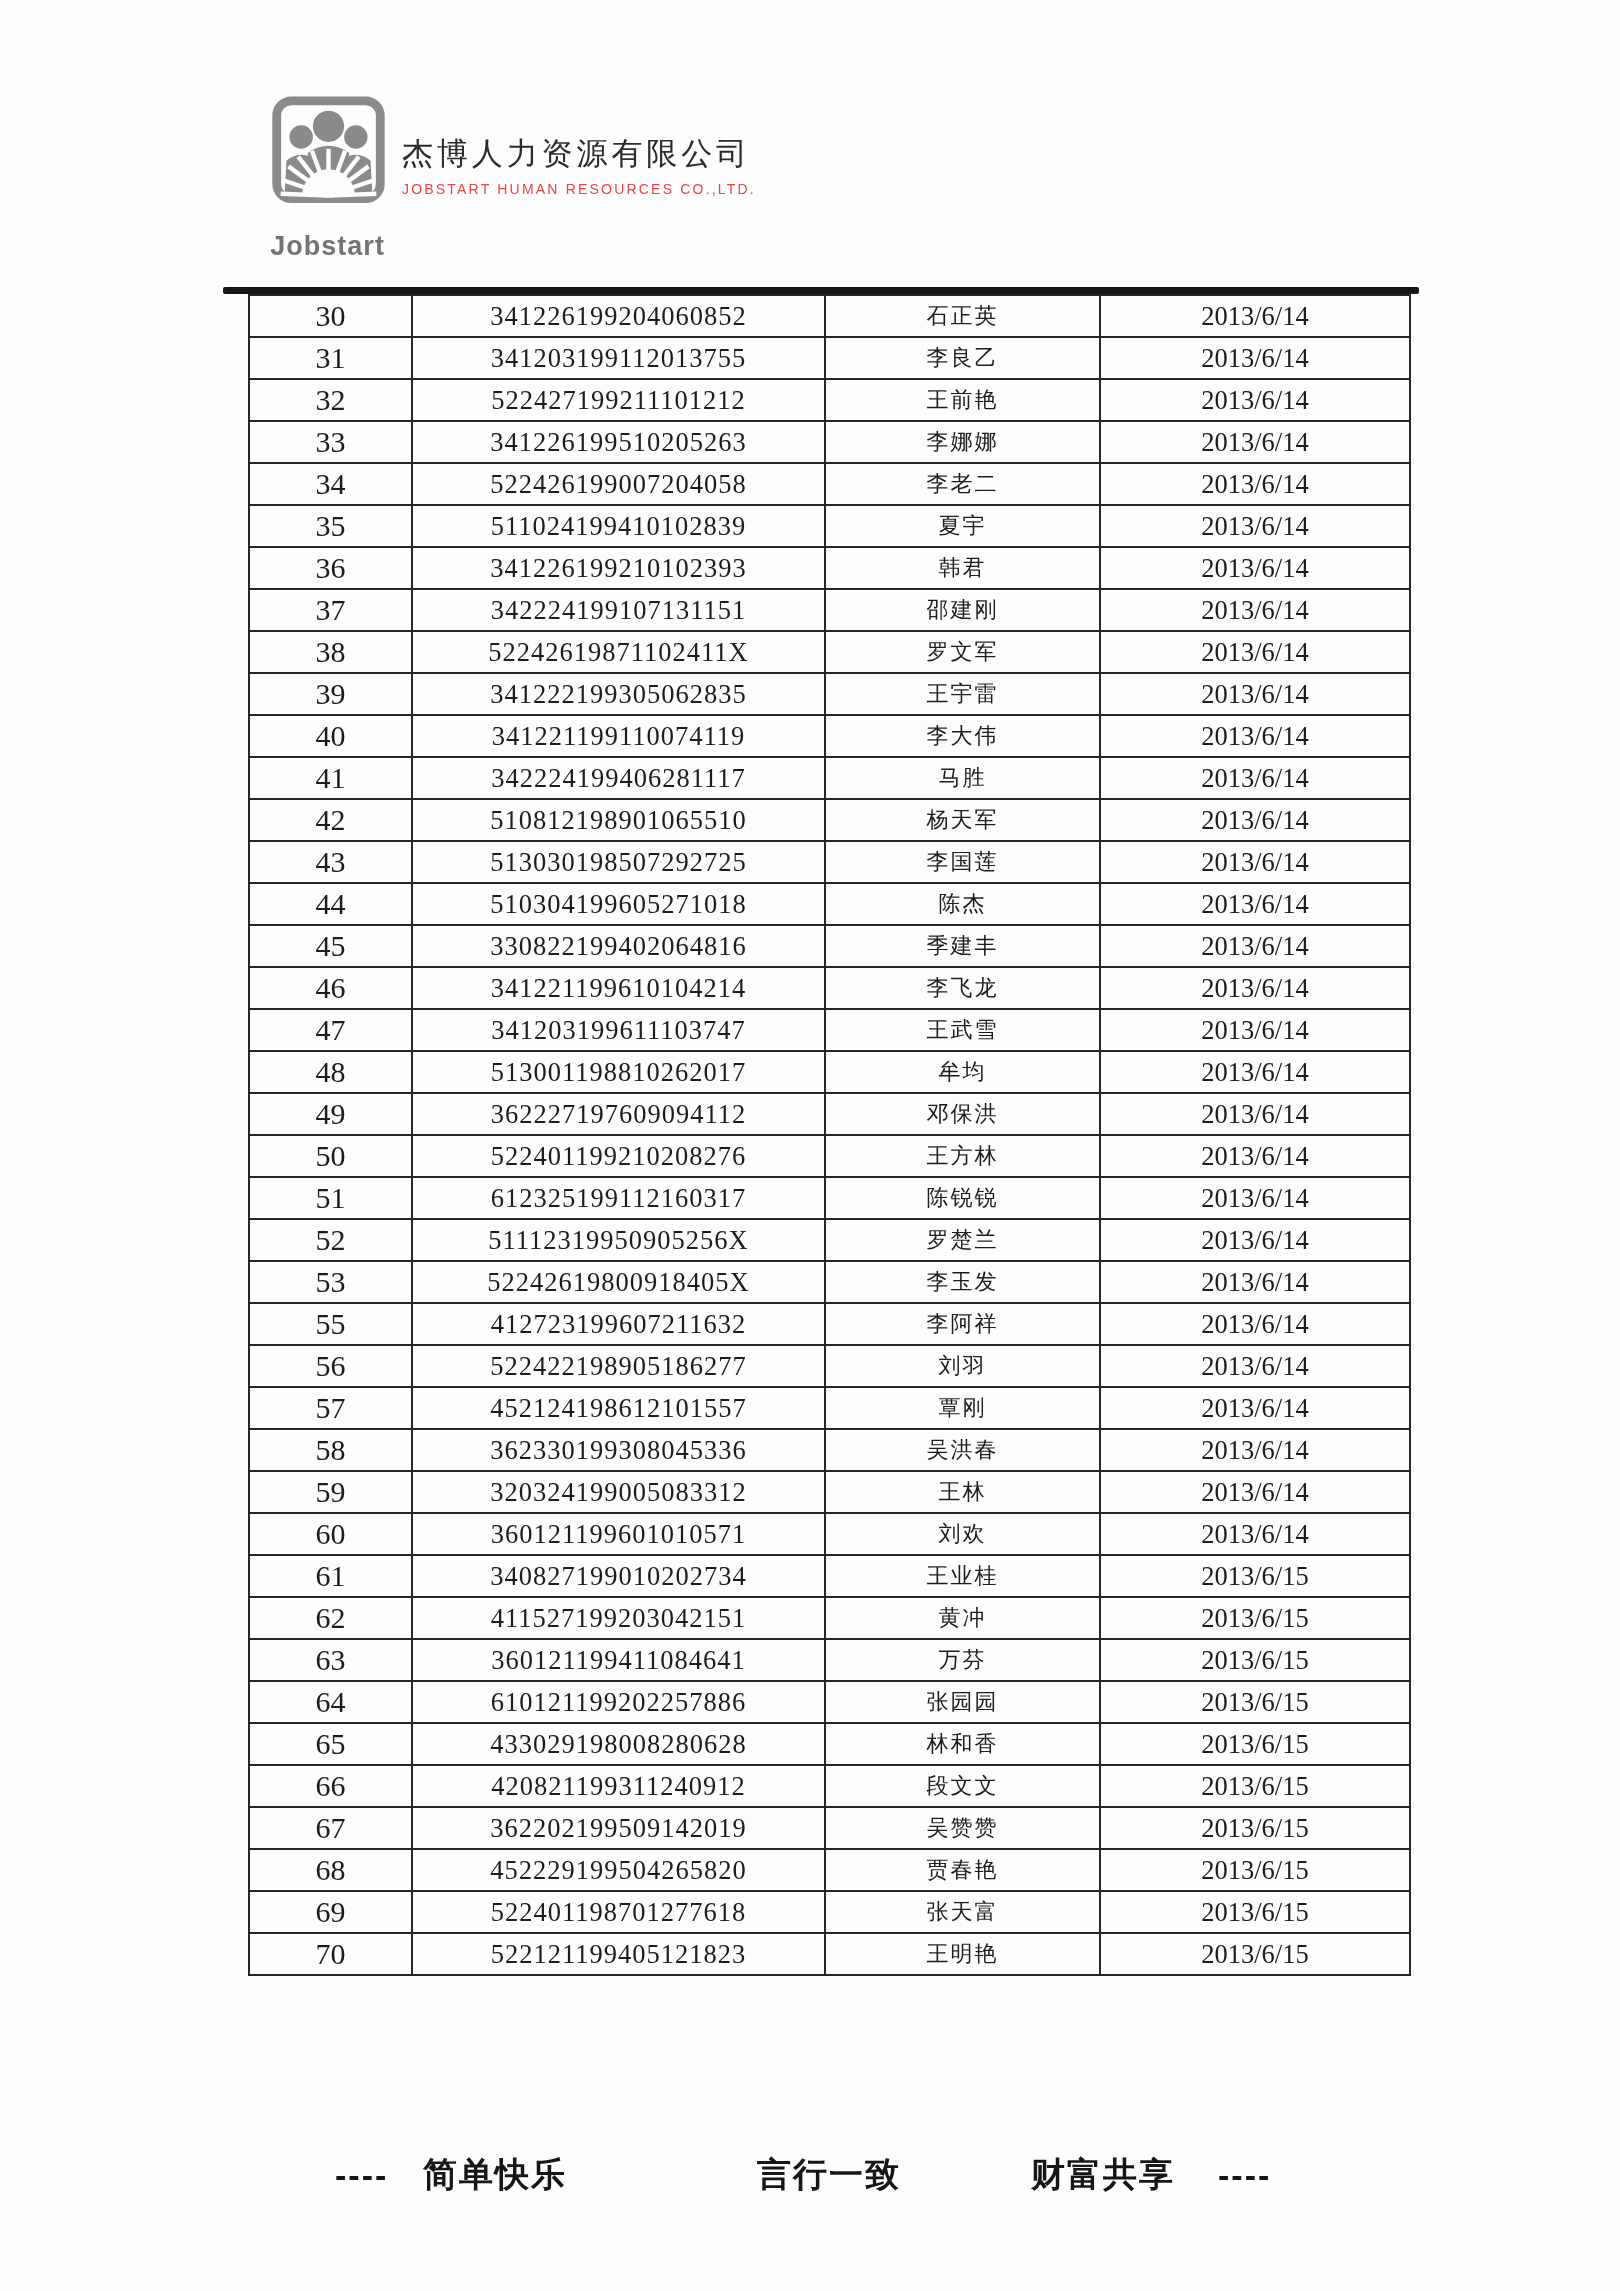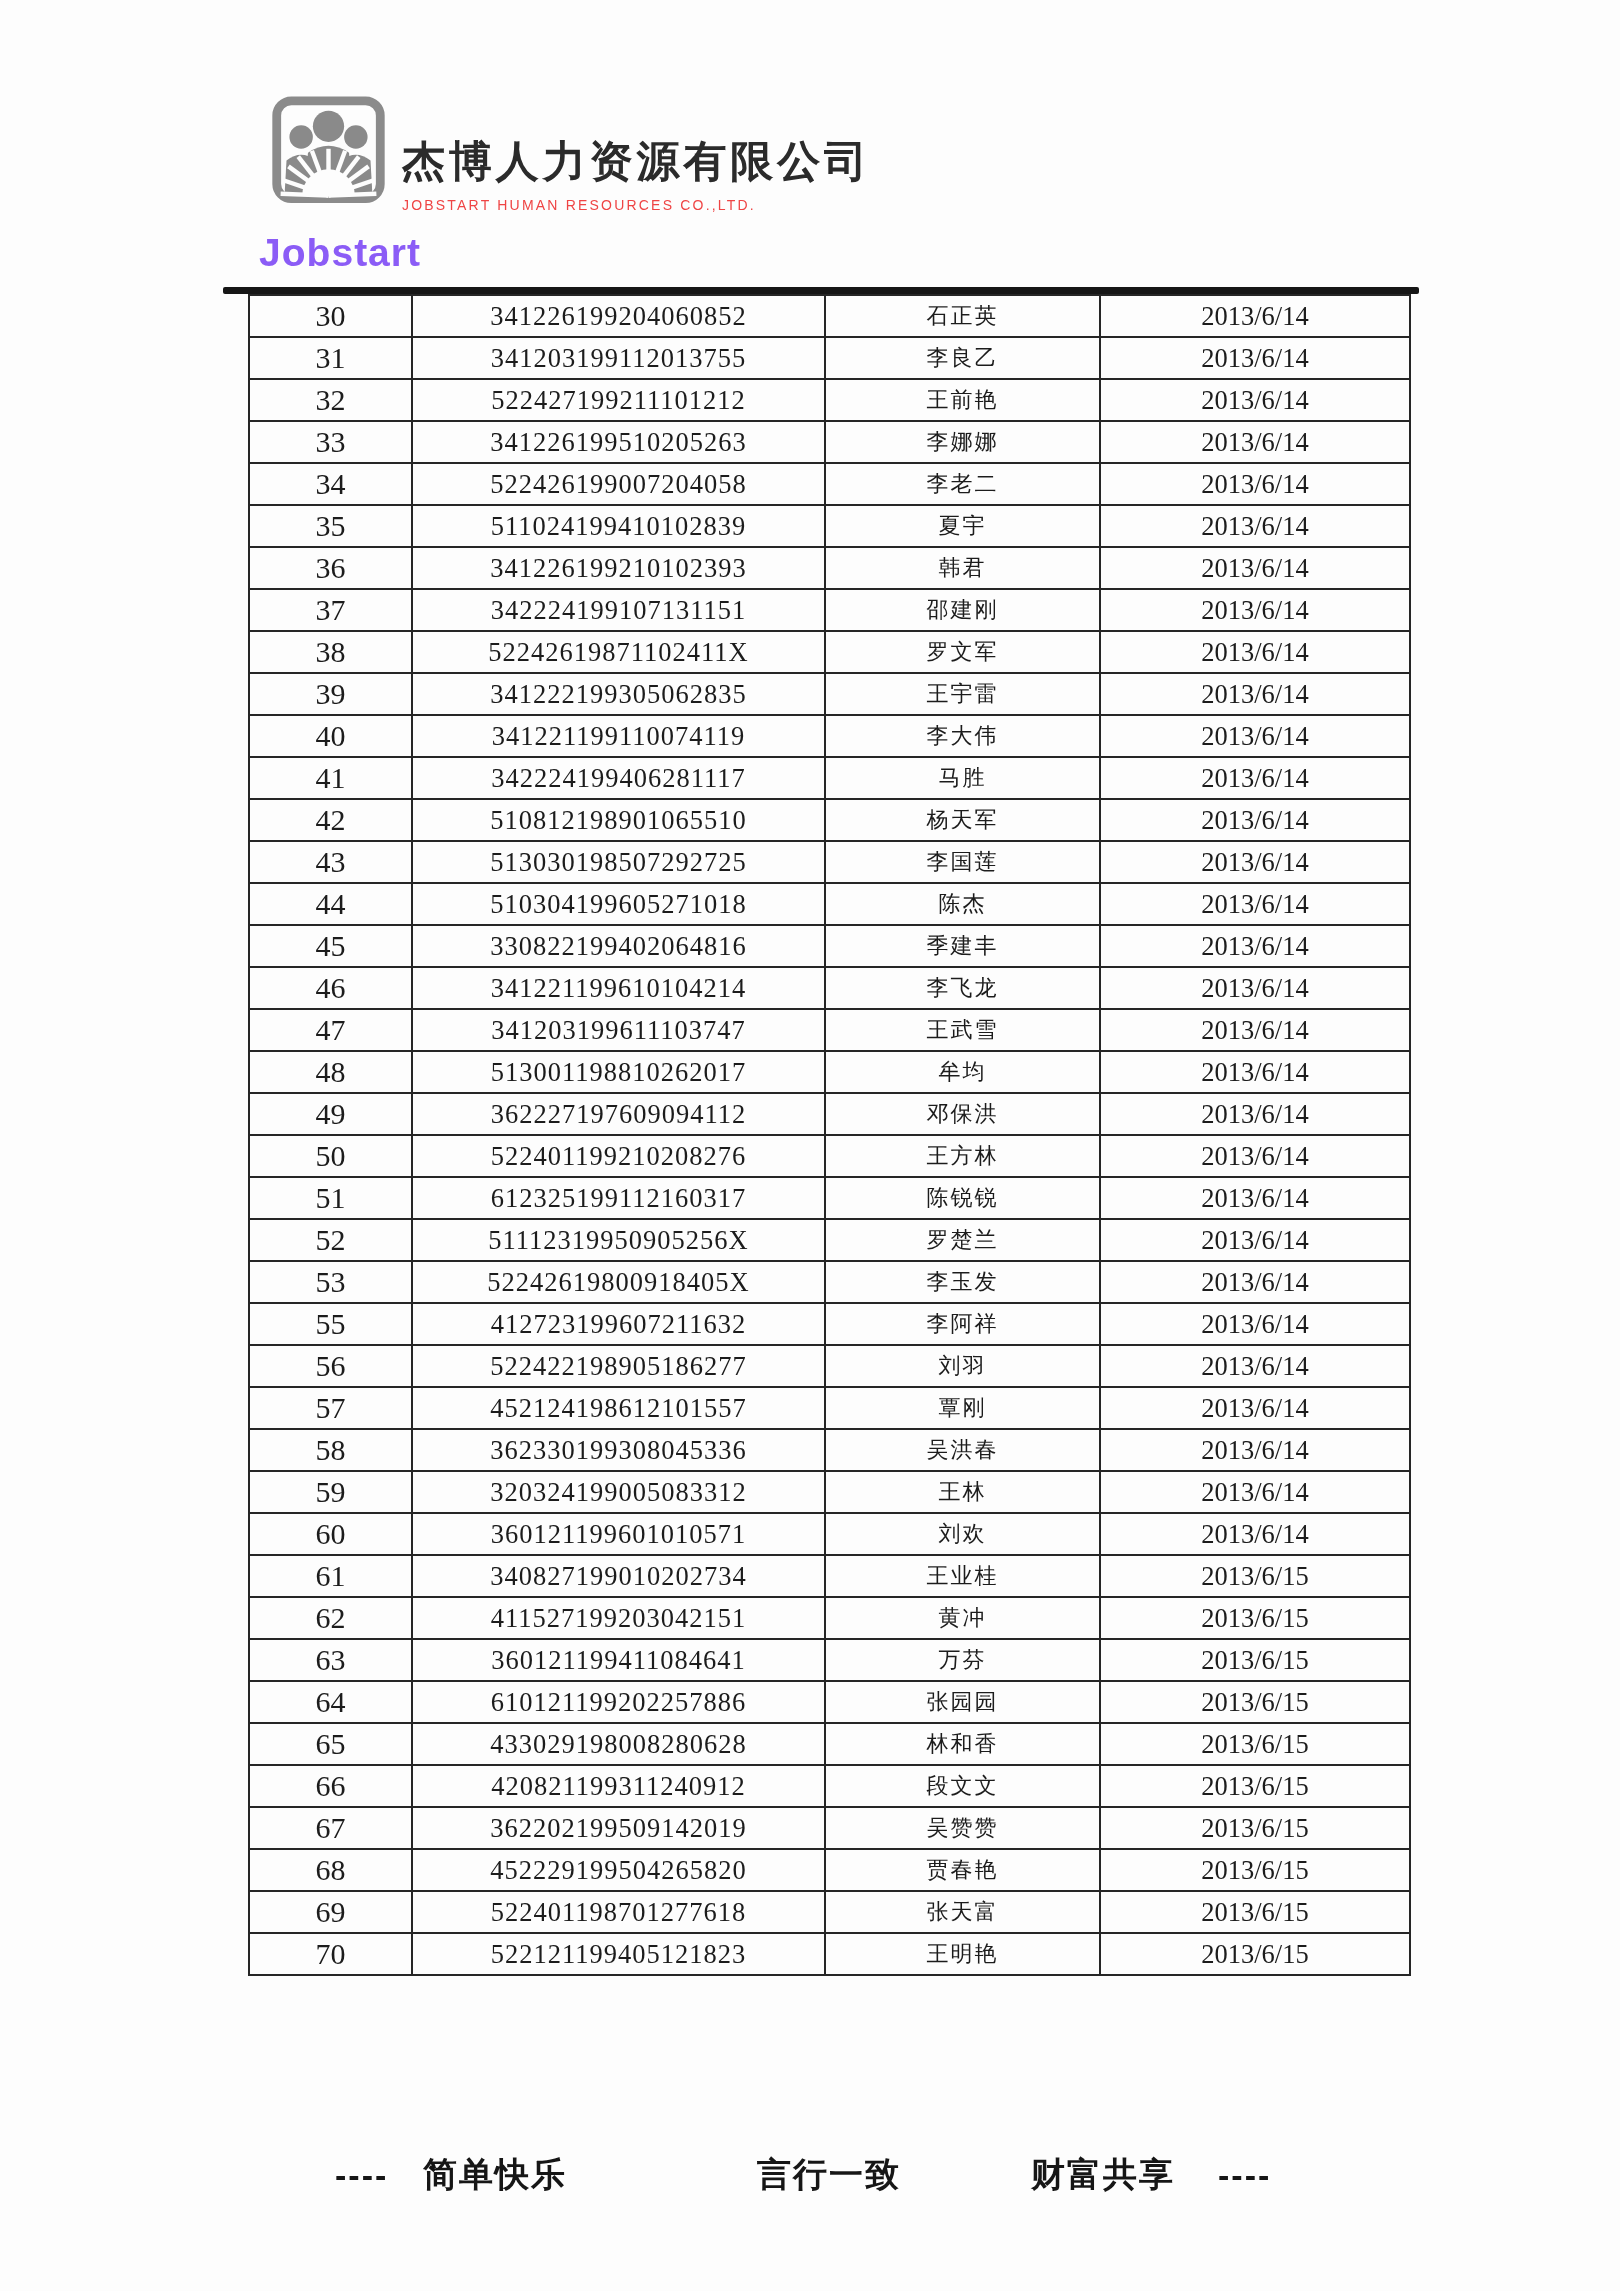--- a/index.html
+++ b/index.html
@@ -8,26 +8,26 @@
     background:#fdfdfd;overflow:hidden;
     font-family:"Liberation Serif","DejaVu Serif",serif;
     color:#1c1c1c;
   }
   
   .logo-block{position:absolute;left:265px;top:94px;width:127px;height:147px;}
   .logo-icon{position:absolute;left:0;top:0;}
   .logo-word{
     position:absolute;left:-5.9px;top:137px;width:137px;text-align:center;
     font-family:"Liberation Sans","DejaVu Sans",sans-serif;
-    font-weight:bold;font-size:39px;color:#8b5cf6;letter-spacing:1px;
+    font-weight:bold;font-size:27px;color:#737373;letter-spacing:1px;
   }
   .title-block{position:absolute;left:402px;top:133px;}
   .company-zh{
     font-family:"Liberation Serif","DejaVu Serif",serif;
-    font-size:43px;color:#2b2b2b;letter-spacing:3.9px;white-space:nowrap;font-weight:bold;
+    font-size:31px;color:#2b2b2b;letter-spacing:3.9px;white-space:nowrap;
   }
   .company-en{
     margin-top:5.9px;
     font-family:Liberation Sans, sans-serif;
     font-size:14px;color:#ef4444;letter-spacing:2.2px;white-space:nowrap;
   }
   
   .top-rule{
     position:absolute;left:223px;top:287px;width:1196px;height:6.9px;
     background:#161616;border-radius:2px;

